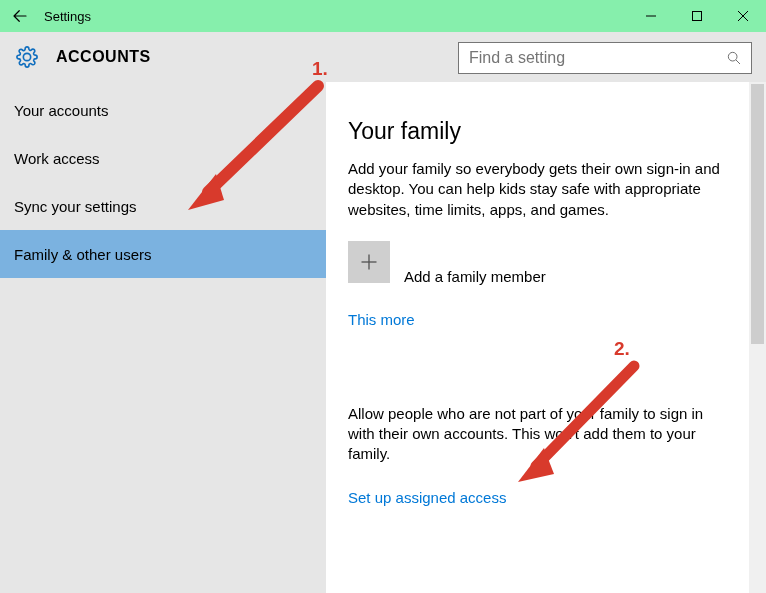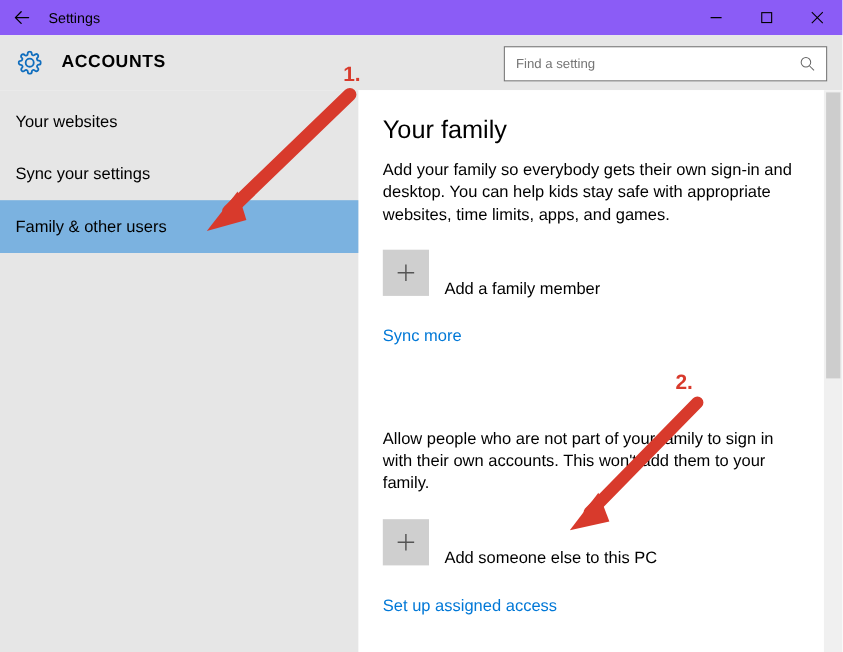--- a/index.html
+++ b/index.html
@@ -10,21 +10,21 @@
     color: #000;
     background: #fff;
     width: 766px;
     height: 593px;
     overflow: hidden;
     position: relative;
   }
   
   .titlebar {
     height: 32px;
-    background: #8b5cf6;
+    background: #86efac;
     display: flex;
     align-items: center;
     position: relative;
   }
   .back-btn {
     width: 40px; height: 32px;
     display: flex; align-items: center; justify-content: center;
   }
   .title-text {
     font-size: 13px;
@@ -70,21 +70,21 @@
     display: flex;
     align-items: center;
   }
   .search-input {
     flex: 1;
     border: none;
     outline: none;
     height: 100%;
     padding: 0 10px;
     font-family: inherit;
-    font-size: 12px;
+    font-size: 16px;
     color: #777;
     background: transparent;
   }
   .search-glyph {
     width: 34px; height: 100%;
     display: flex; align-items: center; justify-content: center;
     color: #555;
   }
   
   .body {
@@ -108,21 +108,21 @@
     background: #7bb2e0;
   }
   .content-wrap {
     flex: 1;
     position: relative;
     background: #fff;
     display: flex;
   }
   .content {
     flex: 1;
-    padding: 22px 22px 10px 22px;
+    padding: 36px 22px 10px 22px;
     overflow: hidden;
   }
   .scrollbar-gutter {
     width: 17px;
     background: #f0f0f0;
     position: relative;
   }
   .scroll-thumb {
     position: absolute;
     top: 2px; left: 2px; right: 2px;
@@ -222,21 +222,24 @@
           <line x1="15" y1="15" x2="21" y2="21" stroke="#666" stroke-width="1.4"></line>
         </svg>
     </span>
   </div>
 </div>
 
 <div class="body">
 
   <div class="sidebar">
     <div class="side-item">
-        <span>Your websites</span>
+        <span>Your accounts</span>
+      </div>
+    <div class="side-item">
+        <span>Work access</span>
       </div>
     <div class="side-item">
         <span>Sync your settings</span>
       </div>
     <div class="side-item active">
         <span>Family &amp; other users</span>
       </div>
   </div>
 
   <div class="content-wrap">
@@ -245,34 +248,25 @@
       <p class="desc">Add your family so everybody gets their own sign-in and desktop. You can help kids stay safe with appropriate websites, time limits, apps, and games.</p>
       <div class="add-row">
         <div class="plus-tile">
           <svg width="20" height="20" viewBox="0 0 24 24">
               <line x1="12" y1="3" x2="12" y2="21"></line>
               <line x1="3" y1="12" x2="21" y2="12"></line>
             </svg>
         </div>
         <span class="add-label">Add a family member</span>
       </div>
-      <span class="link">Sync more</span>
+      <span class="link">This more</span>
 
       <div class="spacer-36"></div>
 
       <p class="desc">Allow people who are not part of your family to sign in with their own accounts. This won't add them to your family.</p>
-      <div class="add-row">
-        <div class="plus-tile">
-          <svg width="20" height="20" viewBox="0 0 24 24">
-              <line x1="12" y1="3" x2="12" y2="21"></line>
-              <line x1="3" y1="12" x2="21" y2="12"></line>
-            </svg>
-        </div>
-        <span class="add-label">Add someone else to this PC</span>
-      </div>
       <span class="link" style="margin-bottom:12px">Set up assigned access</span>
     </div>
     <div class="scrollbar-gutter">
       <div class="scroll-thumb"></div>
     </div>
   </div>
 </div>
 
 <svg class="overlay">
   <defs>

